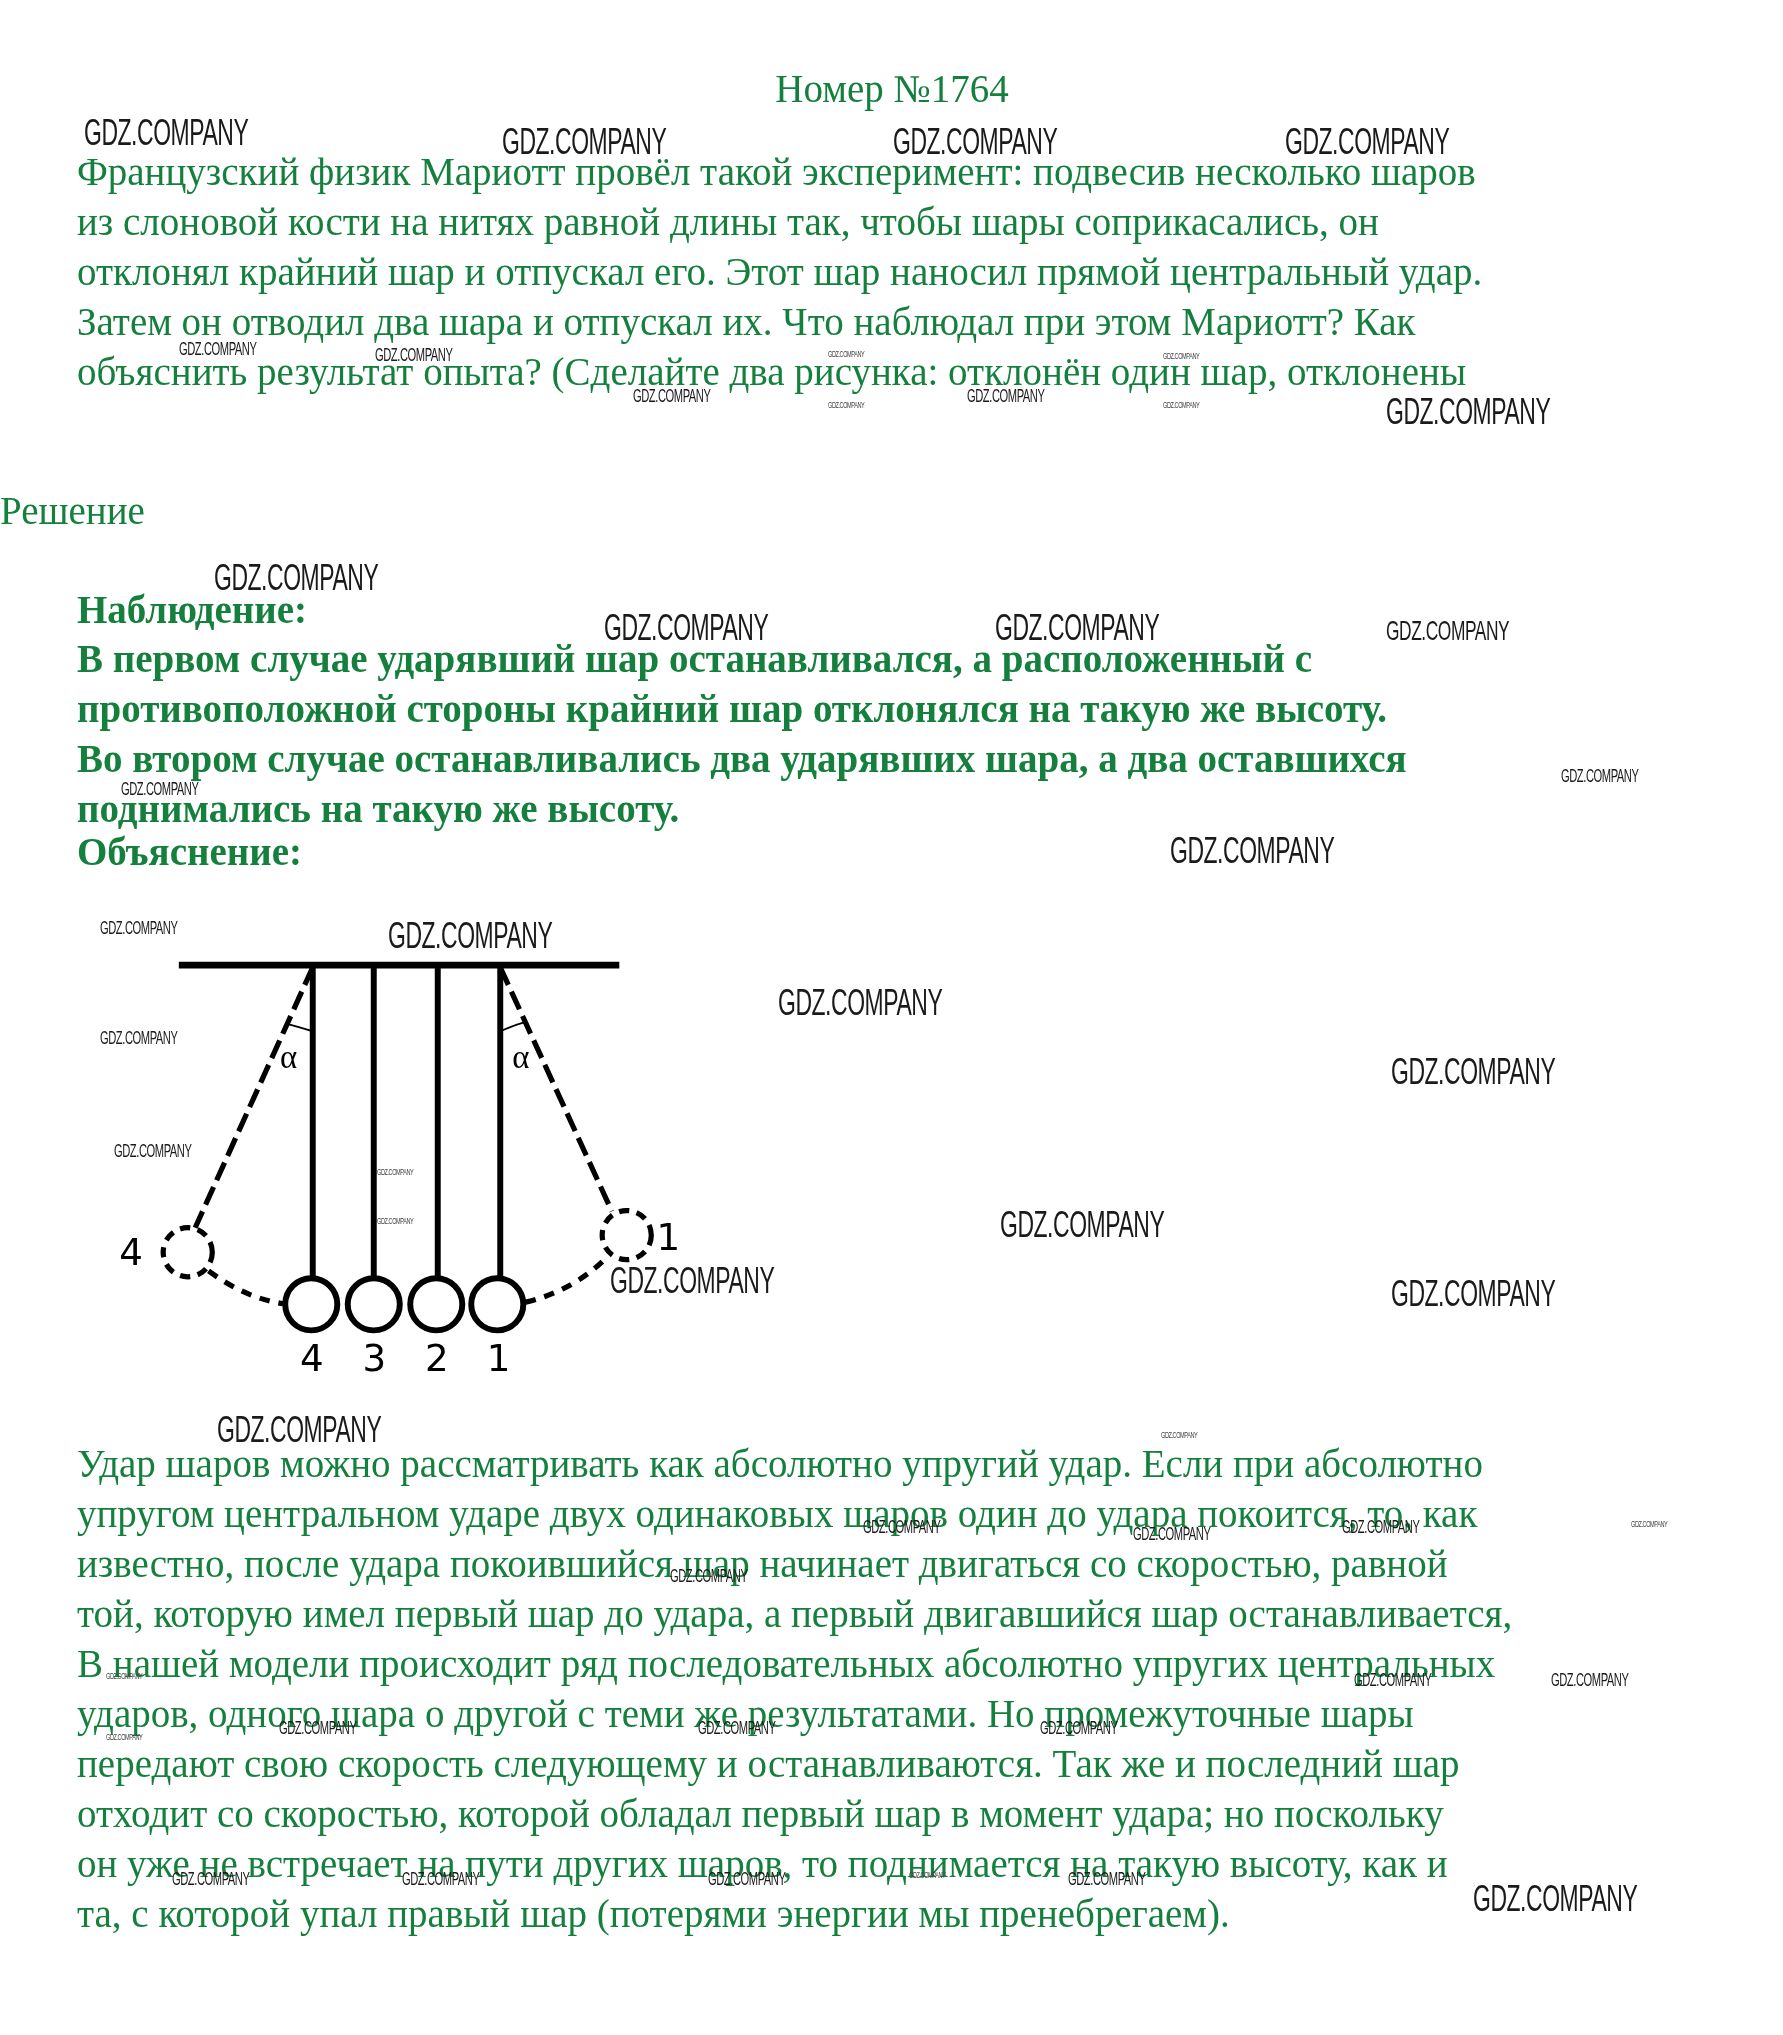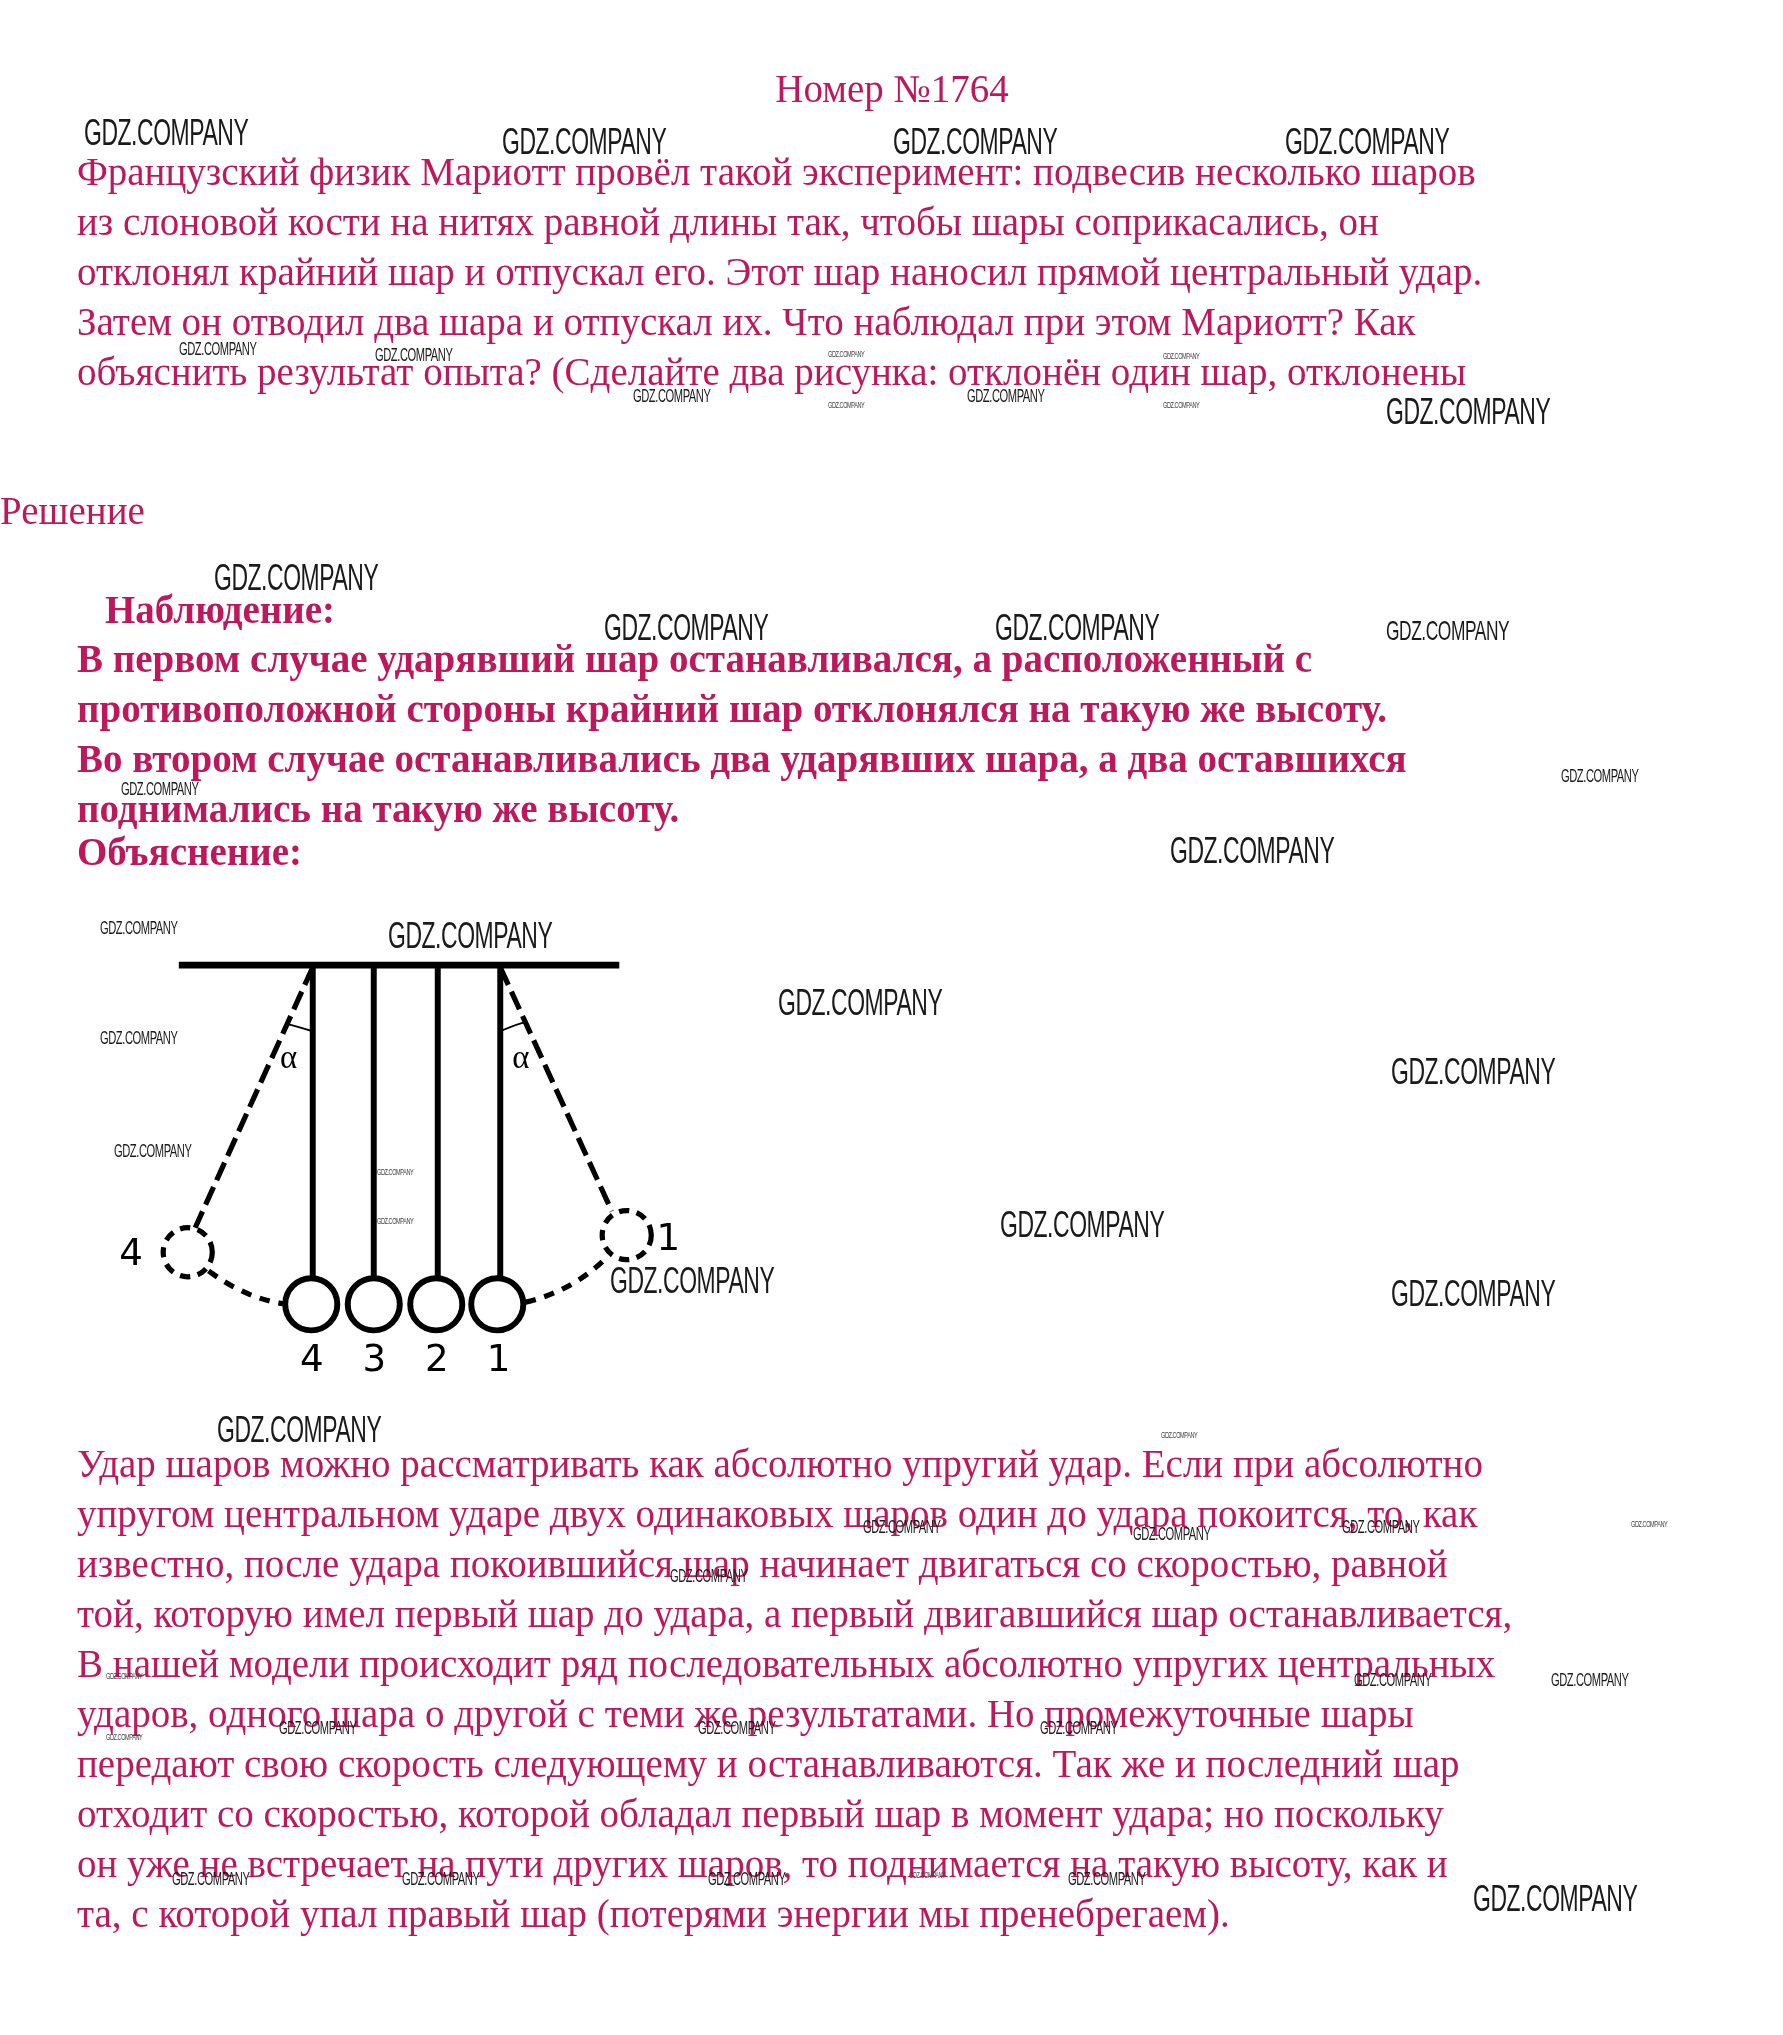--- a/index.html
+++ b/index.html
@@ -1,18 +1,18 @@
 <!DOCTYPE html>
 <html style="font-size:12px"><head>
 <meta charset="utf-8">
 <style>
   html, body { margin:0; padding:0; background:#ffffff; }
   body { width:1784px; height:2035px; position:relative; overflow:hidden; }
   .page { position:absolute; left:0; top:0; width:1784px; height:2035px; background:#fff; }
-  .serif { font-family:"Liberation Serif","DejaVu Serif",serif; color:#be185d; }
+  .serif { font-family:"Liberation Serif","DejaVu Serif",serif; color:#15803d; }
   .title { position:absolute; left:0; width:1784px; text-align:center; top:65px; font-size:39px; line-height:48px; }
   .subtitle { position:absolute; left:0; width:1784px; top:487px; font-size:39px; line-height:48px; }
   .para { position:absolute; left:77px; width:1704px; font-size:39px; line-height:50px; white-space:nowrap; }
   .para div { height:50px; }
   .heading { position:absolute; left:77px; font-size:39px; line-height:48px; font-weight:bold; }
   .wm { position:absolute; font-family:"Liberation Sans","DejaVu Sans",sans-serif; color:#1a1a1a; font-weight:normal; white-space:nowrap; transform-origin:0 0; letter-spacing:-0.7px; }
   .wm.L { font-size:37px; transform:scaleX(0.62); }
   .wm.M { font-size:28px; transform:scaleX(0.62); }
   .wm.S { font-size:18px; transform:scaleX(0.62); }
   .wm.T { font-size:9px; transform:scaleX(0.62); color:#444; }
@@ -28,21 +28,21 @@
   <div class="para serif" style="top:147px;">
     <div>Французский физик Мариотт провёл такой эксперимент: подвесив несколько шаров</div>
     <div>из слоновой кости на нитях равной длины так, чтобы шары соприкасались, он</div>
     <div>отклонял крайний шар и отпускал его. Этот шар наносил прямой центральный удар.</div>
     <div>Затем он отводил два шара и отпускал их. Что наблюдал при этом Мариотт? Как</div>
     <div>объяснить результат опыта? (Сделайте два рисунка: отклонён один шар, отклонены</div>
   </div>
 
   <div class="subtitle serif">Решение</div>
 
-  <div class="heading serif" style="top:586px;margin-left:28px;">Наблюдение:</div>
+  <div class="heading serif" style="top:586px;">Наблюдение:</div>
   <div class="para serif" style="top:634px;font-weight:bold;">
     <div>В первом случае ударявший шар останавливался, а расположенный с</div>
     <div>противоположной стороны крайний шар отклонялся на такую же высоту.</div>
     <div>Во втором случае останавливались два ударявших шара, а два оставшихся</div>
     <div>поднимались на такую же высоту.</div>
   </div>
 
   <div class="heading serif" style="top:828px;">Объяснение:</div>
 
   <svg class="diagram" width="1784" height="2035" viewBox="0 0 2397 2735">

